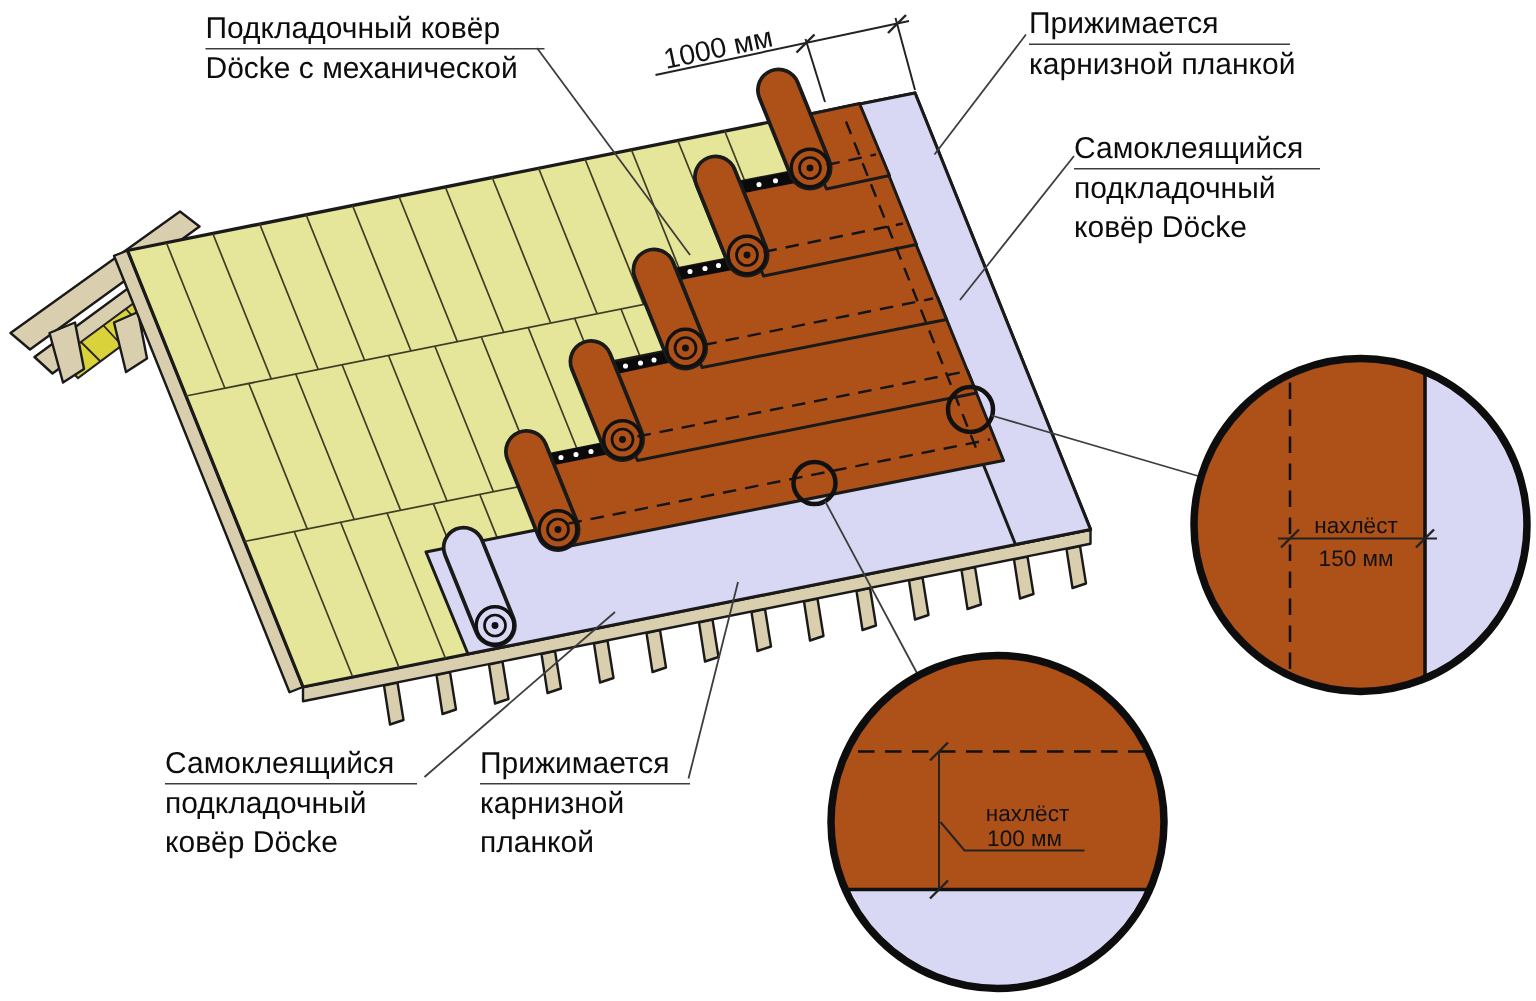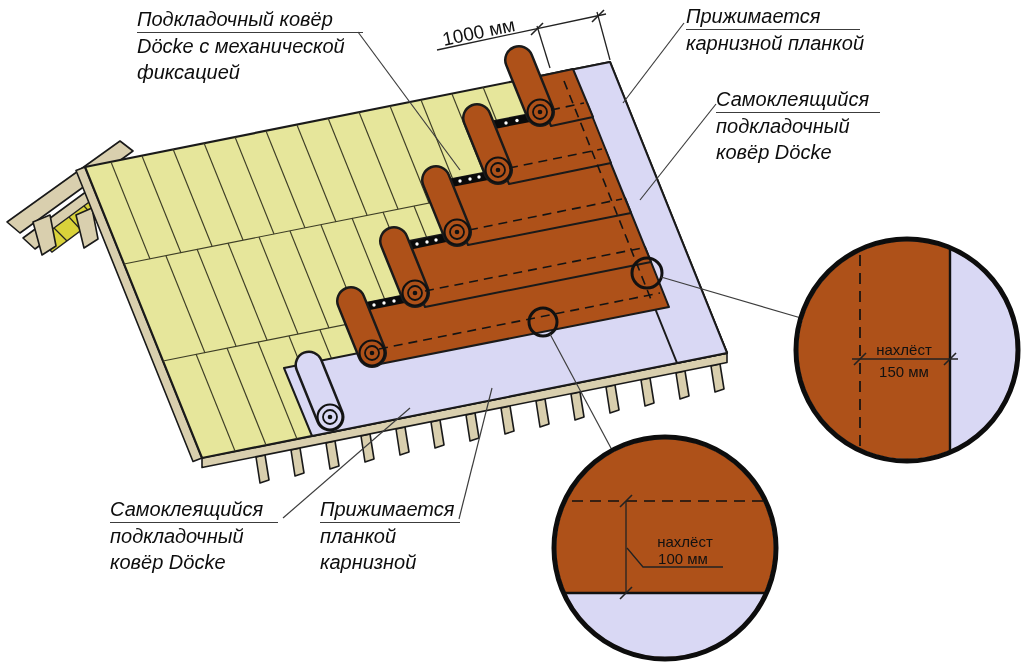--- a/index.html
+++ b/index.html
@@ -1,19 +1,19 @@
 <!DOCTYPE html>
 <html><head>
 <meta charset="utf-8">
 <style>
   html,body{margin:0;padding:0;background:#ffffff;}
   #stage{position:relative;width:1024px;height:667px;background:#fff;overflow:hidden;
          font-family:"Liberation Sans", sans-serif;}
   #stage svg{position:absolute;left:0;top:0;}
-  .label{position:absolute;font-size:20px;line-height:26px;color:#0d0d0d;white-space:nowrap;font-style:italic;}
+  .label{position:absolute;font-size:20px;line-height:26px;color:#0d0d0d;white-space:nowrap;}
   .label .u{display:inline-block;border-bottom:1.7px solid #3c3c3c;}
   .w226{min-width:226px}.w174{min-width:174px}.w164{min-width:164px}.w168{min-width:168px}.w140{min-width:140px}
   .outl{stroke:#1a1a1a;stroke-linejoin:round;}
   .seam{stroke:#3e3e26;stroke-width:1.15;}
   .tan{fill:#d9cfae;stroke:#1a1a1a;stroke-width:1.6;stroke-linejoin:round;}
   .dash{stroke:#141414;stroke-width:1.6;fill:none;stroke-dasharray:9 6;}
   .lead{stroke:#3d3d3d;stroke-width:1.2;fill:none;}
   .dim{stroke:#222;stroke-width:1.3;fill:none;}
   .tick{stroke:#222;stroke-width:1.6;}
   .dimtxt{fill:#111;font-family:"Liberation Sans",sans-serif;font-size:19px;}
@@ -284,21 +284,20 @@
     <polyline class="dim" points="627,548 643,567 723,567"></polyline>
     <text class="dettxt" x="685" y="547">нахлёст</text>
     <text class="dettxt" x="683" y="564">100 мм</text>
     <circle class="bigcirc" cx="665" cy="548" r="111"></circle>
   </g>
 </svg>
 
   <div class="label" style="left:137px;top:6px">
     <div><span class="u w226">Подкладочный ковёр</span></div>
     <div>Döcke с механической</div>
-    <div>фиксацией</div>
   </div>
 
   <div class="label" style="left:686px;top:3px">
     <div><span class="u w174">Прижимается</span></div>
     <div>карнизной планкой</div>
   </div>
 
   <div class="label" style="left:716px;top:86px">
     <div><span class="u w164">Самоклеящийся</span></div>
     <div>подкладочный</div>
@@ -306,16 +305,16 @@
   </div>
 
   <div class="label" style="left:110px;top:496px">
     <div><span class="u w168">Самоклеящийся</span></div>
     <div>подкладочный</div>
     <div>ковёр Döcke</div>
   </div>
 
   <div class="label" style="left:320px;top:496px">
     <div><span class="u w140">Прижимается</span></div>
+    <div>карнизной</div>
     <div>планкой</div>
-    <div>карнизной</div>
   </div>
 </div>
 
 </body></html>

